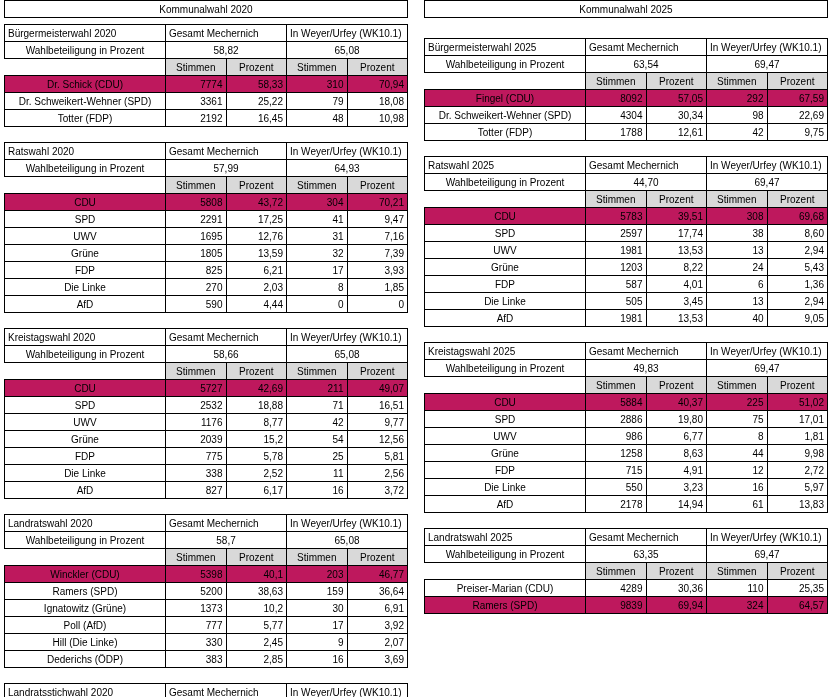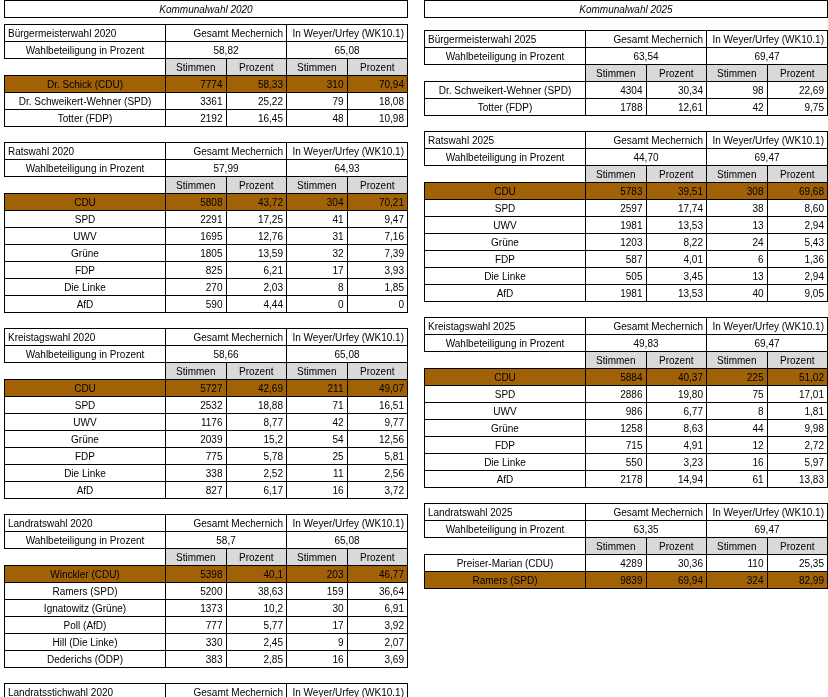--- a/index.html
+++ b/index.html
@@ -39,38 +39,37 @@
   .c1{width:72px;}
   .c2{width:55px;}
   .c3{width:68px;}
   .c4{width:55px;}
 
   .title{
     font-weight:bold;
     text-align:center;
     font-size:11px;
     height:16px;
-    font-style:italic;
   }
   .blocktitle{
     font-weight:bold;
     text-align:left;
   }
   .grp{
     font-weight:bold;
-    text-align:right;
+    text-align:left;
   }
   .subhdr{
     background:#d9d9d9;
     text-align:center;
   }
   .lbl{text-align:center;}
   .num{text-align:right;}
   .ctr{text-align:center;}
-  .winner{background:#a16207;}
+  .winner{background:#be185d;}
   .hidden-cell{border:none !important;background:transparent;}
 </style>
 </head>
 <body>
 
 <div class="page">
   <div class="col col-left" id="col-left">
       <table class="block" style="margin-bottom: 6px;">
         <tbody>
           <tr>
@@ -332,21 +331,21 @@
           </tr>
           <tr>
             <td class="c0 lbl">Wahlbeteiligung in Prozent</td>
             <td class="ctr" colspan="2">41,29</td>
             <td class="ctr" colspan="2">22,73</td>
           </tr>
         </tbody>
       </table>
     </div>
   <div class="col col-right" id="col-right">
-      <table class="block" style="margin-bottom: 12px; border-radius: 8px;">
+      <table class="block" style="margin-bottom: 20px; border-radius: 8px;">
         <tbody>
           <tr>
             <td class="title" colspan="5">Kommunalwahl 2025</td>
           </tr>
         </tbody>
       </table>
       <table class="block">
         <tbody>
           <tr>
             <td class="c0 blocktitle">Bürgermeisterwahl 2025</td>
@@ -357,20 +356,27 @@
             <td class="c0 lbl">Wahlbeteiligung in Prozent</td>
             <td class="ctr" colspan="2">63,54</td>
             <td class="ctr" colspan="2">69,47</td>
           </tr>
           <tr>
             <td class="c0 hidden-cell"></td>
             <td class="c1 subhdr">Stimmen</td>
             <td class="c2 subhdr">Prozent</td>
             <td class="c3 subhdr">Stimmen</td>
             <td class="c4 subhdr">Prozent</td>
+          </tr>
+          <tr>
+            <td class="c0 lbl winner">Fingel (CDU)</td>
+            <td class="c1 num winner">8092</td>
+            <td class="c2 num winner">57,05</td>
+            <td class="c3 num winner">292</td>
+            <td class="c4 num winner">67,59</td>
           </tr>
           <tr>
             <td class="c0 lbl">Dr. Schweikert-Wehner (SPD)</td>
             <td class="c1 num">4304</td>
             <td class="c2 num">30,34</td>
             <td class="c3 num">98</td>
             <td class="c4 num">22,69</td>
           </tr>
           <tr>
             <td class="c0 lbl">Totter (FDP)</td>
@@ -545,18 +551,18 @@
             <td class="c1 num">4289</td>
             <td class="c2 num">30,36</td>
             <td class="c3 num">110</td>
             <td class="c4 num">25,35</td>
           </tr>
           <tr>
             <td class="c0 lbl winner">Ramers (SPD)</td>
             <td class="c1 num winner">9839</td>
             <td class="c2 num winner">69,94</td>
             <td class="c3 num winner">324</td>
-            <td class="c4 num winner">82,99</td>
+            <td class="c4 num winner">64,57</td>
           </tr>
         </tbody>
       </table>
     </div>
 </div>
 
 </body></html>

